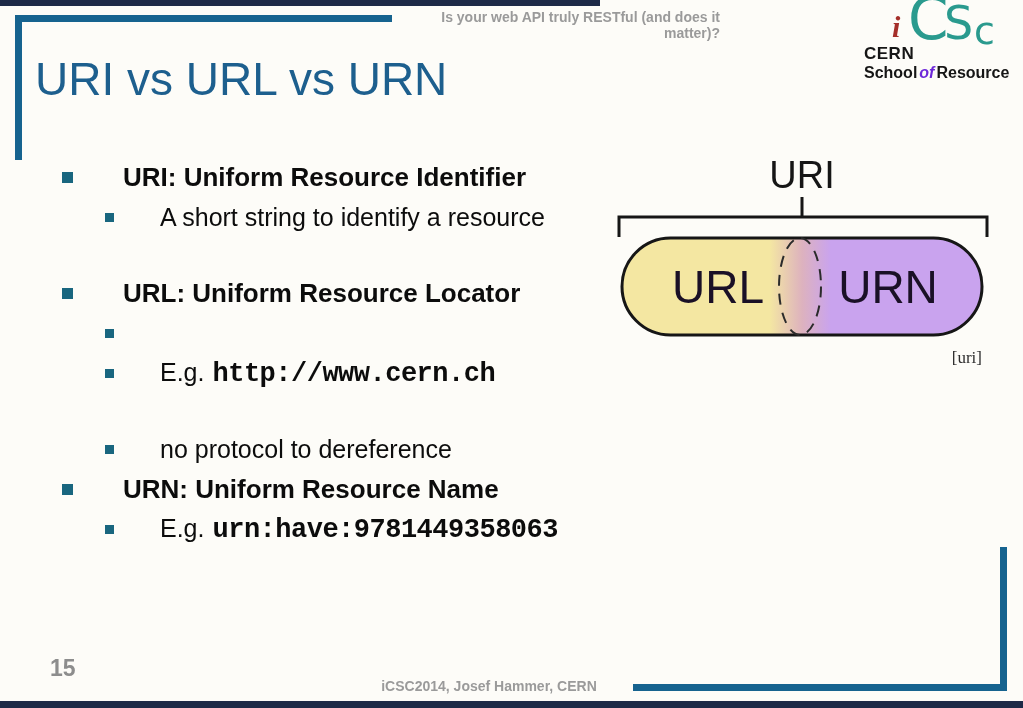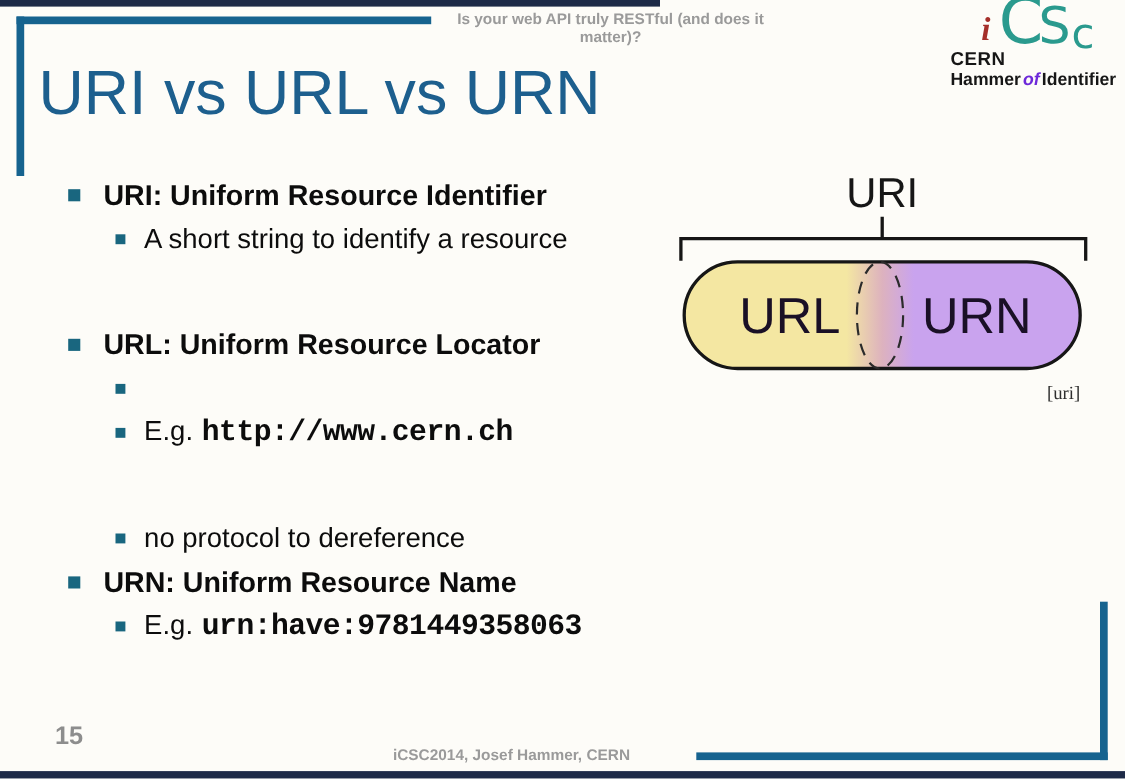--- a/index.html
+++ b/index.html
@@ -12,79 +12,79 @@
   #edge-top{left:0;top:0;width:600px;height:6px;}
   #edge-bottom{left:0;top:701px;width:1023px;height:7px;}
   .bar{position:absolute;background:var(--accent,#16638f);}
   #bar-top-h{left:15px;top:15px;width:377px;height:7px;}
   #bar-top-v{left:15px;top:15px;width:7px;height:145px;}
   #bar-bot-h{left:633px;top:684px;width:374px;height:7px;}
   #bar-bot-v{left:1000px;top:547px;width:7px;height:144px;}
 
   
   .header-title{
-    position:absolute;left:390px;top:9px;width:330px;text-align:center;
+    position:absolute;left:390px;top:9px;width:330px;text-align:right;
     font-size:14px;font-weight:bold;color:var(--gray,#9a9a9a);
   }
   .logo{position:absolute;left:856px;top:4px;width:162px;height:86px;}
   .lg-i{position:absolute;left:36px;top:6px;font:italic bold 30px "Liberation Serif",serif;color:#a52f2a;}
   .lg-C{position:absolute;left:52px;top:-14px;font-size:58px;line-height:1;color:#2a9a8e;font-family:"DejaVu Sans",sans-serif;}
   .lg-S{position:absolute;left:88px;top:-4px;font-size:46px;line-height:1;color:#2a9a8e;font-family:"DejaVu Sans",sans-serif;}
   .lg-c2{position:absolute;left:118px;top:8px;font-size:38px;line-height:1;color:#2a9a8e;font-family:"DejaVu Sans",sans-serif;}
   .lg-cern{position:absolute;left:8px;top:40px;font-size:17px;font-weight:bold;color:#161616;letter-spacing:.5px;text-align:right;}
   .lg-school{position:absolute;left:8px;top:60px;font-size:16px;font-weight:bold;color:#161616;white-space:nowrap;}
   .lg-of{font-style:italic;color:#6d28d9;font-weight:600;padding:0 2px;}
 
   
-  .title{position:absolute;left:35px;top:52px;margin:0;font-size:57px;font-weight:400;
+  .title{position:absolute;left:35px;top:52px;margin:0;font-size:46px;font-weight:400;
     color:var(--title,#1d5f8e);letter-spacing:0;}
 
   
   .content{position:absolute;left:55px;top:157px;width:630px;}
-  .sec + .sec{margin-top:56px;}
-  .row{display:flex;align-items:center;height:40px;white-space:nowrap;}
+  .sec + .sec{margin-top:36px;}
+  .row{display:flex;align-items:center;height:40px;white-space:nowrap;gap:29px;}
   .sq{flex:0 0 auto;background:var(--bullet,#19667f);}
   .head .sq{width:11px;height:11px;margin:0 21px 0 7px;}
   .sub{padding-left:50px;}
   .sub .sq{width:9px;height:9px;margin-right:17px;}
   .head-text{font-size:26px;font-weight:bold;color:#0c0c0c;}
   .sub-text{font-size:25px;color:#0c0c0c;}
   .code{font-family:"Liberation Mono",monospace;font-weight:bold;font-size:27px;margin-left:8px;letter-spacing:-.5px;text-align:right;}
 
   
   .diagram{position:absolute;left:600px;top:145px;}
   .d-uri{font:38px "Liberation Sans",sans-serif;fill:#161616;text-anchor:middle;}
   .d-big{font:46px "Liberation Sans",sans-serif;fill:#1a1026;text-anchor:middle;}
   .d-cap{font:17px "Liberation Serif",serif;fill:#2e2e2e;text-anchor:end;}
   .d-bracket{stroke:#161616;stroke-width:3;fill:none;}
   .d-pill{fill:url(#pillgrad);stroke:#161616;stroke-width:3;}
   .d-seam{fill:none;stroke:#2b2b2b;stroke-width:2;stroke-dasharray:11 8;}
 
   
   .page-num{position:absolute;left:50px;top:655px;font-size:23px;font-weight:700;color:#8d8d8d;}
-  .credit{position:absolute;left:320px;top:678px;width:290px;text-align:center;
+  .credit{position:absolute;left:344px;top:678px;width:290px;text-align:center;
     font-size:14px;font-weight:bold;color:var(--gray,#9a9a9a);}
 </style>
 </head>
 <body>
 
 <div class="slide">
 
   <div id="edge-top" class="edge"></div>
   <div id="edge-bottom" class="edge"></div>
 
   <div class="header-title">Is your web API truly RESTful (and does it matter)?</div>
 
   <div class="logo">
     <span class="lg-i">i</span>
     <span class="lg-C">C</span>
     <span class="lg-S">S</span>
     <span class="lg-c2">c</span>
     <div class="lg-cern">CERN</div>
-    <div class="lg-school"><span>Hammer</span><span class="lg-of">of</span><span>Identifier</span></div>
+    <div class="lg-school"><span>School</span><span class="lg-of">of</span><span>Resource</span></div>
   </div>
 
   <div id="bar-top-h" class="bar"></div>
   <div id="bar-top-v" class="bar"></div>
   <div id="bar-bot-h" class="bar"></div>
   <div id="bar-bot-v" class="bar"></div>
 
   <h1 class="title">URI vs URL vs URN</h1>
 
   <div class="content">

